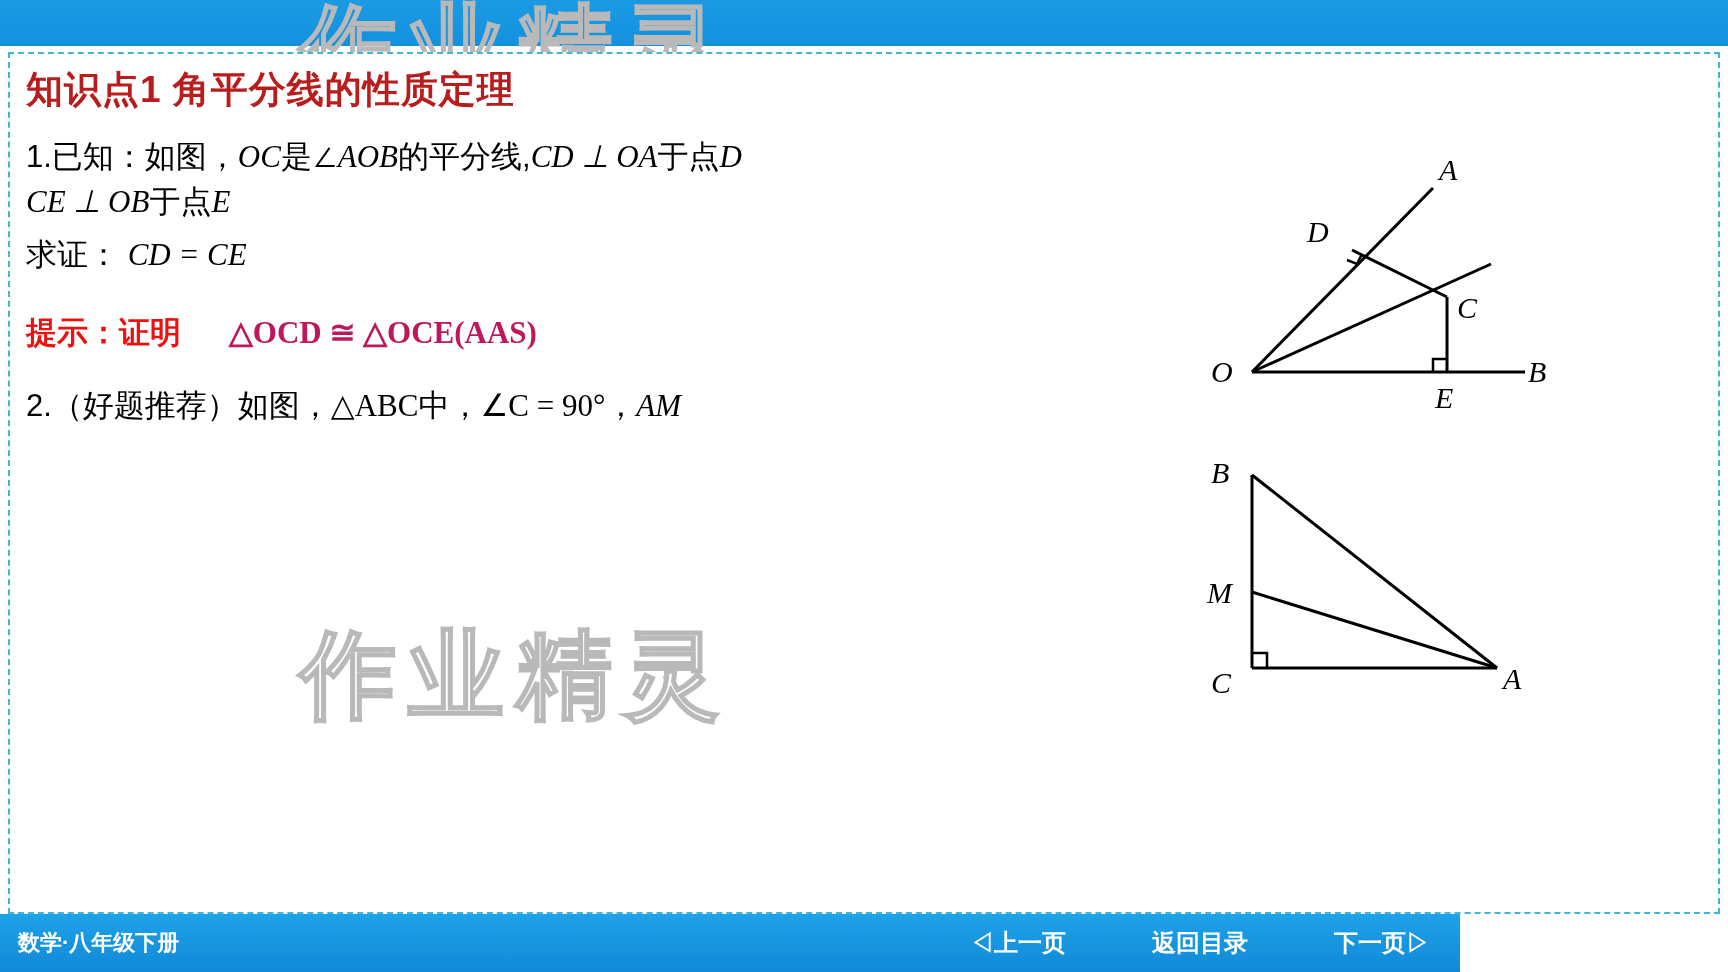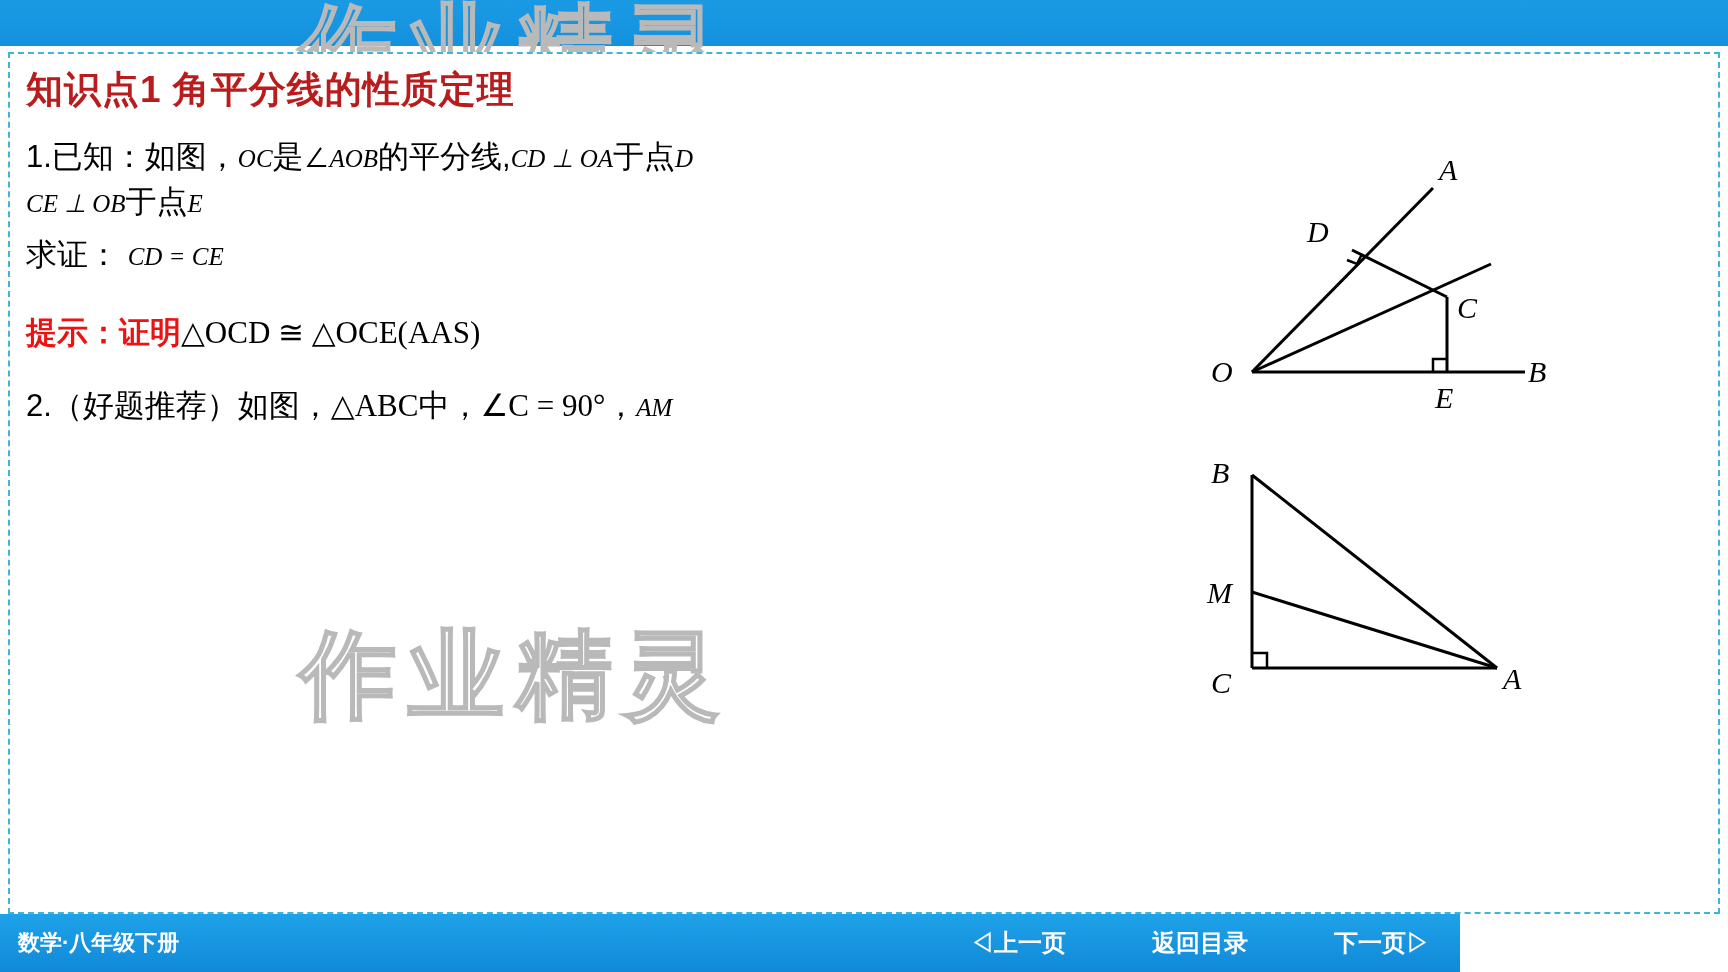--- a/index.html
+++ b/index.html
@@ -58,38 +58,39 @@
 
   .q-line {
     color: #000000;
     font-size: 31px;
     line-height: 1.0;
     white-space: nowrap;
   }
   .mathit {
     font-family: "Liberation Serif", serif;
     font-style: italic;
-    font-size: 25px;
+    font-size: 31px;
   }
   .mathup {
     font-family: "Liberation Serif", serif;
     font-style: normal;
     font-size: 31px;
   }
 
   .hint-line {
     color: #ee1111;
     font-size: 31px;
     font-weight: bold;
     white-space: nowrap;
   }
   .hint-line .mathup,
   .hint-line .mathit {
-    font-weight: normal;
-    color: #000000;
+    font-weight: bold;
+    color: #be185d;
+    margin-left: 48px;
   }
 
   .answer-blank {
     color: #ee1111;
     font-weight: bold;
     font-family: "Liberation Serif", serif;
     font-size: 33px;
     border-bottom: 2px solid #000000;
     padding: 0 14px 0 20px;
     margin: 0 2px;

